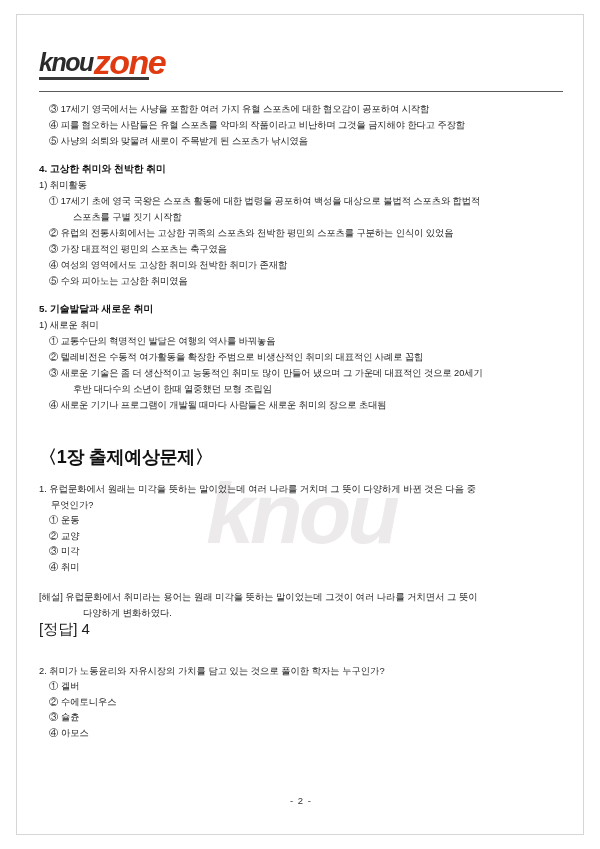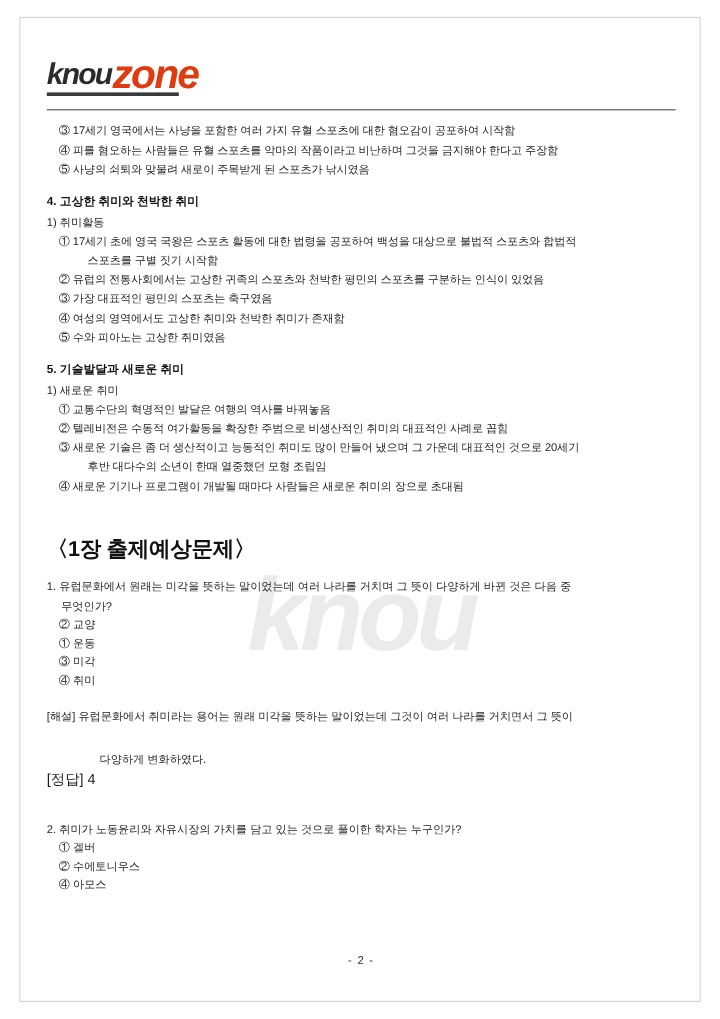--- a/index.html
+++ b/index.html
@@ -146,24 +146,23 @@
   .expl {
     font-size: 9.3px;
     color: #1d1d1d;
     line-height: 16px;
   }
   .expl-cont {
     font-size: 9.3px;
     color: #1d1d1d;
     line-height: 16px;
     padding-left: 44px;
-    margin-top: 20px;
   }
   .answer {
-    font-size: 12px;
+    font-size: 15px;
     color: #1d1d1d;
     line-height: 16px;
   }
   .footer {
     position: absolute;
     left: 0;
     bottom: 28px;
     width: 568px;
     text-align: center;
     font-size: 9.5px;
@@ -214,38 +213,39 @@
 
       <div class="exam-title">〈1장 출제예상문제〉</div>
 
       <div class="gap-md"></div>
 
       <div class="q-text">
         <span>1.</span>
         <span>유럽문화에서 원래는 미각을 뜻하는 말이었는데 여러 나라를 거치며 그 뜻이 다양하게 바뀐 것은 다음 중</span>
       </div>
       <div class="q-text q-cont">무엇인가?</div>
+      <div class="choice">① 운동</div>
       <div class="choice">② 교양</div>
-      <div class="choice">① 운동</div>
       <div class="choice">③ 미각</div>
       <div class="choice">④ 취미</div>
 
       <div class="gap-md"></div>
 
       <div class="expl">[해설] 유럽문화에서 취미라는 용어는 원래 미각을 뜻하는 말이었는데 그것이 여러 나라를 거치면서 그 뜻이</div>
       <div class="expl-cont">다양하게 변화하였다.</div>
       <div class="answer">[정답] 4</div>
 
       <div class="gap-lg"></div>
 
       <div class="q-text">
         <span>2.</span>
         <span>취미가 노동윤리와 자유시장의 가치를 담고 있는 것으로 풀이한 학자는 누구인가?</span>
       </div>
       <div class="choice">① 겔버</div>
       <div class="choice">② 수에토니우스</div>
+      <div class="choice">③ 슐츈</div>
       <div class="choice">④ 아모스</div>
 
     </div>
 
     <div class="footer">- 2 -</div>
   </div>
 </div>
 
 </body></html>

